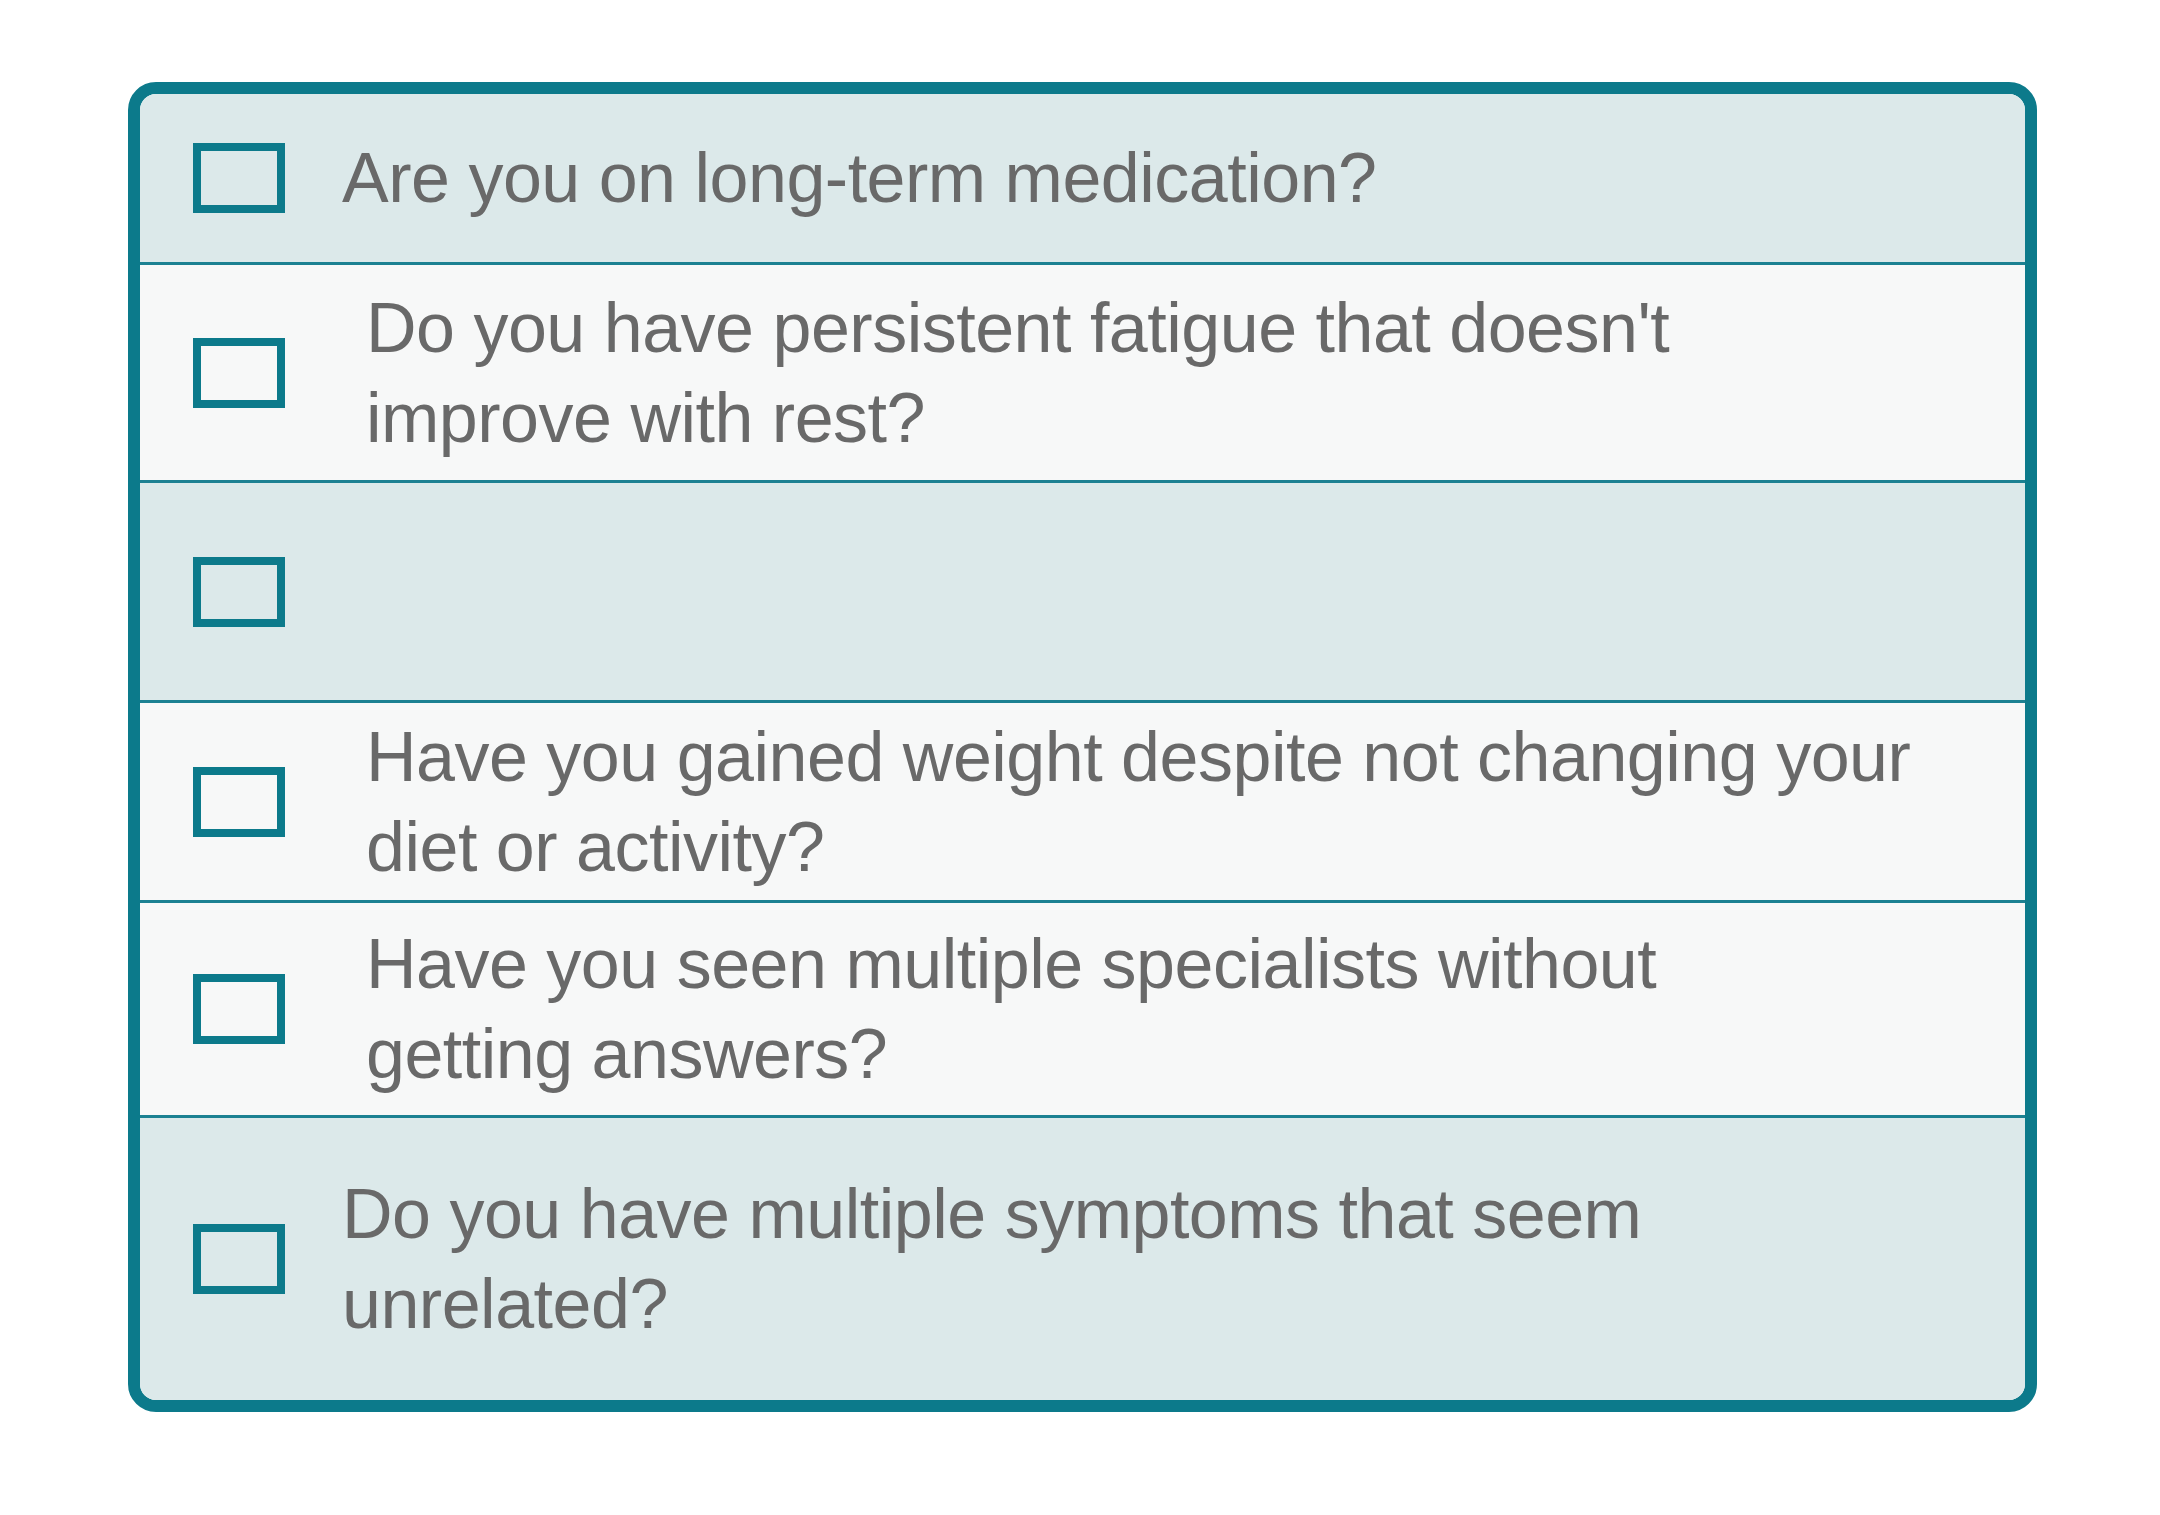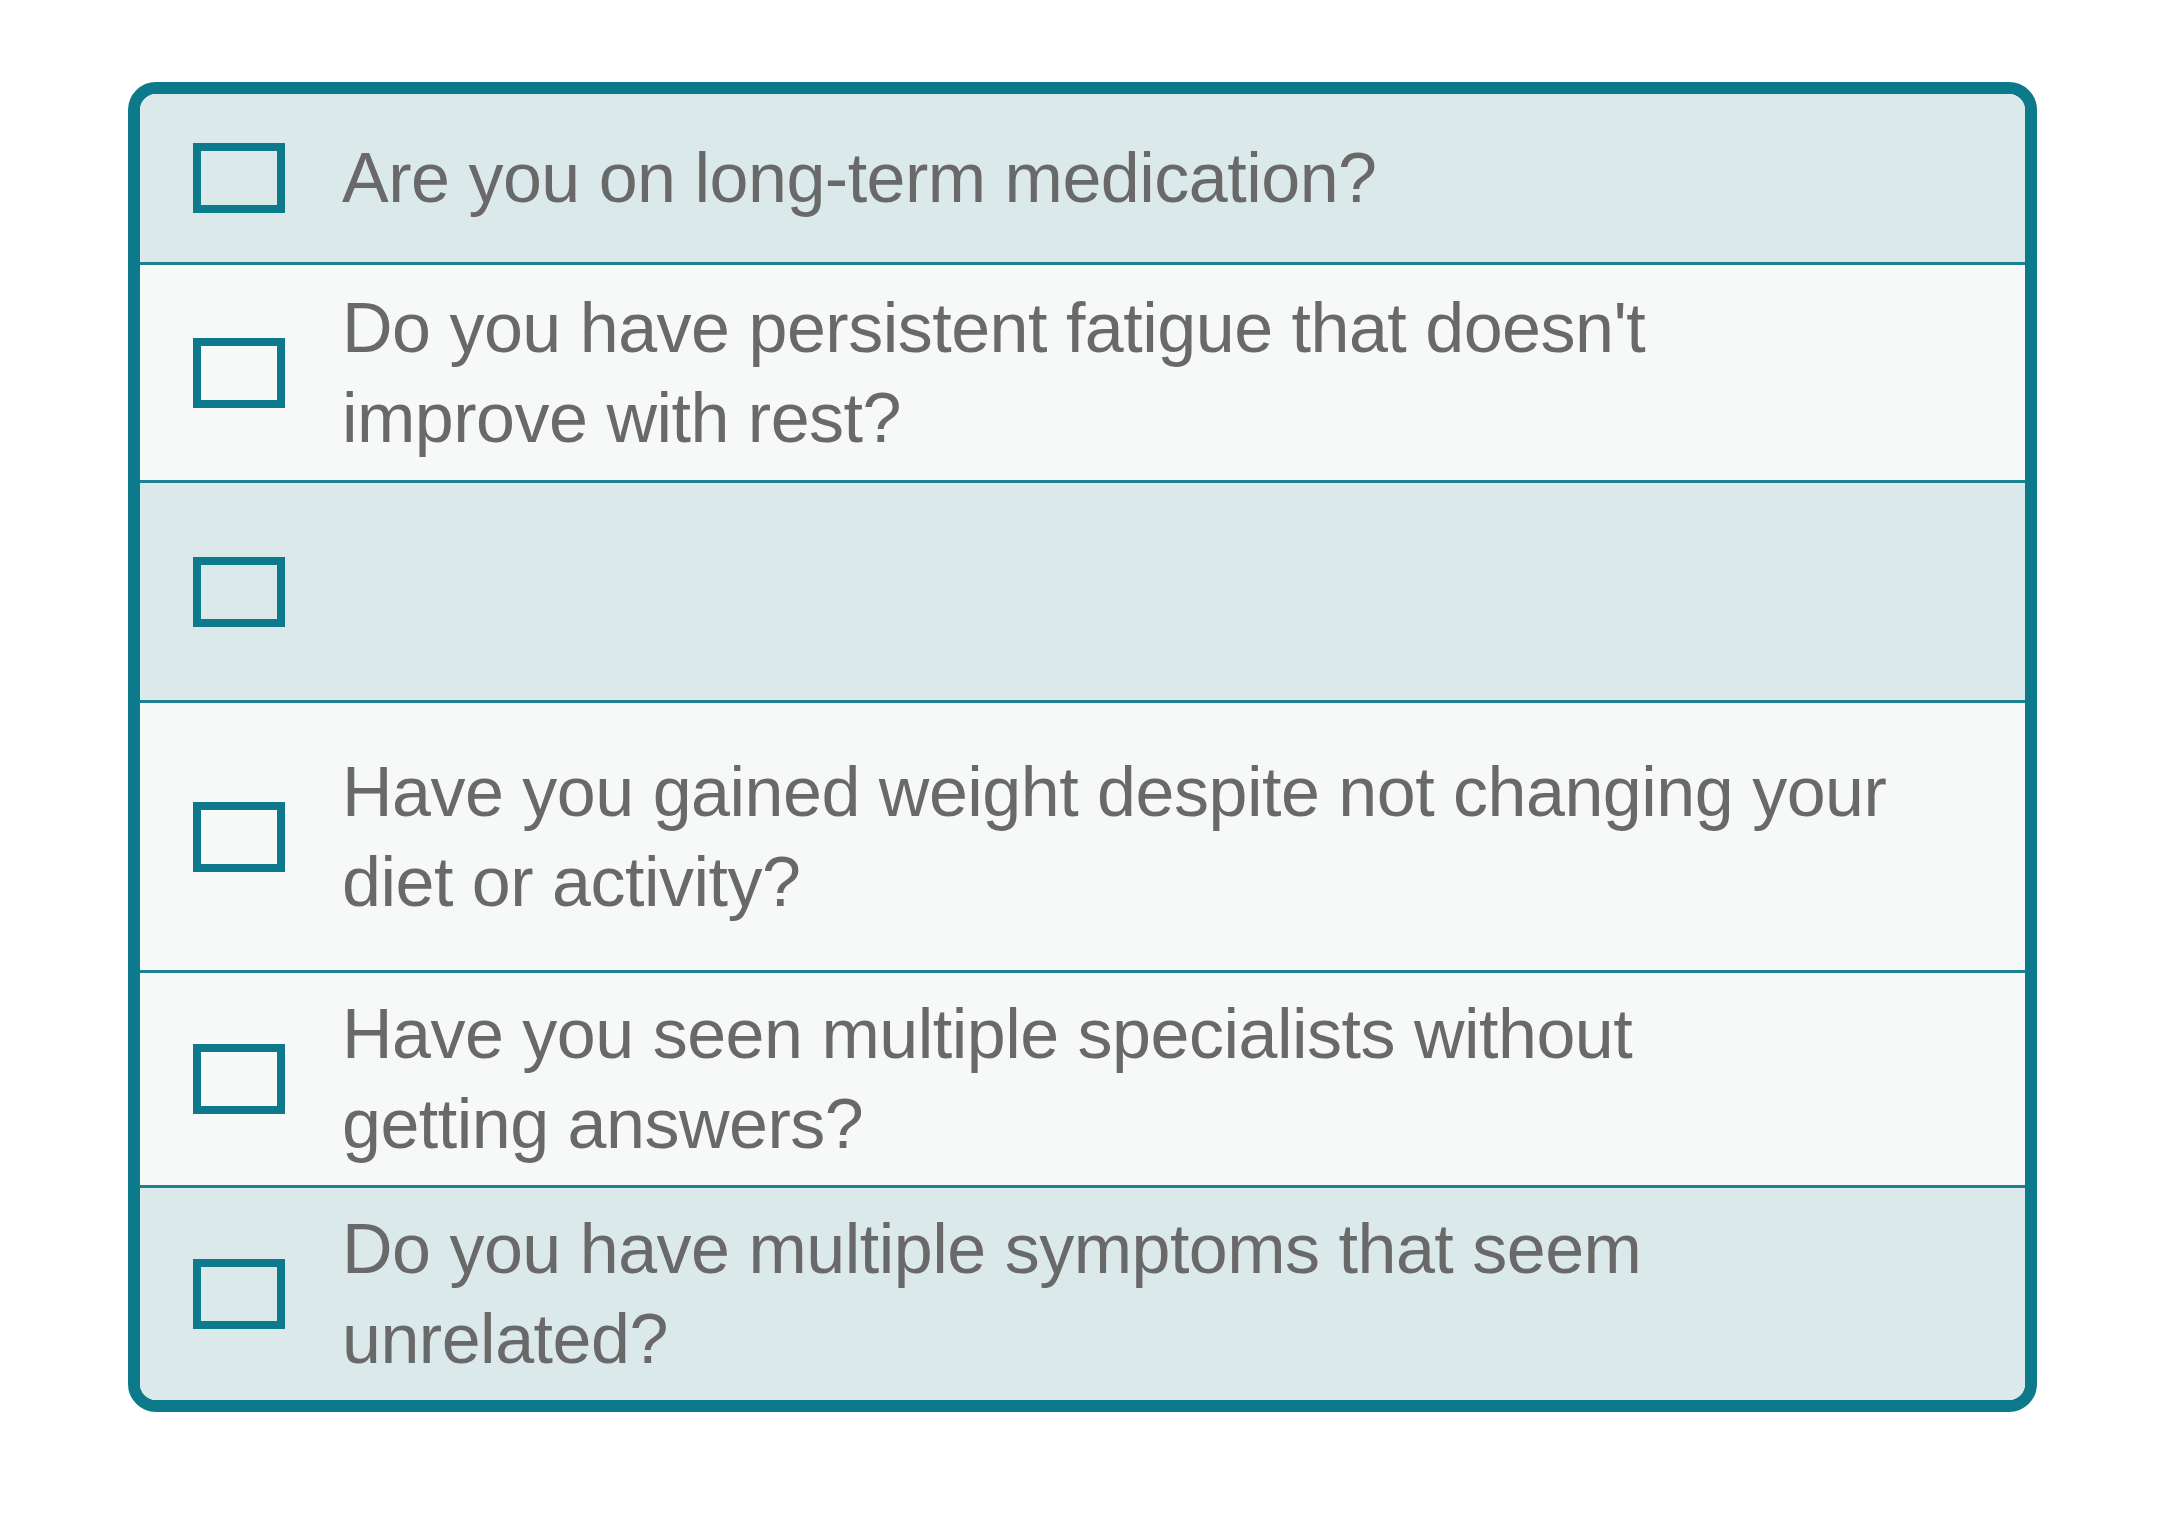--- a/index.html
+++ b/index.html
@@ -24,26 +24,26 @@
     display: flex;
     flex-direction: column;
   }
   .row {
     box-sizing: border-box;
     display: flex;
     align-items: center;
     width: 100%;
   }
   .row.alt  { background: #dce9ea; }
-  .row.base { background: #f7f8f8; }
+  .row.base { background: #f7f8f8; gap: 24px; }
   .row + .row { border-top: 3px solid #1c8192; }
   .row:nth-child(1) { height: 168px; }
   .row:nth-child(2) { height: 218px; }
   .row:nth-child(3) { height: 220px; }
-  .row:nth-child(4) { height: 270px; }
+  .row:nth-child(4) { height: 200px; }
   .row:nth-child(5) { height: 215px; }
   .row:nth-child(6) { flex: 1 1 auto; }
   .checkbox {
     flex: 0 0 auto;
     width: 92px;
     height: 70px;
     box-sizing: border-box;
     border: 8px solid #0c7a8b;
     margin-left: 53px;
     margin-right: 57px;

